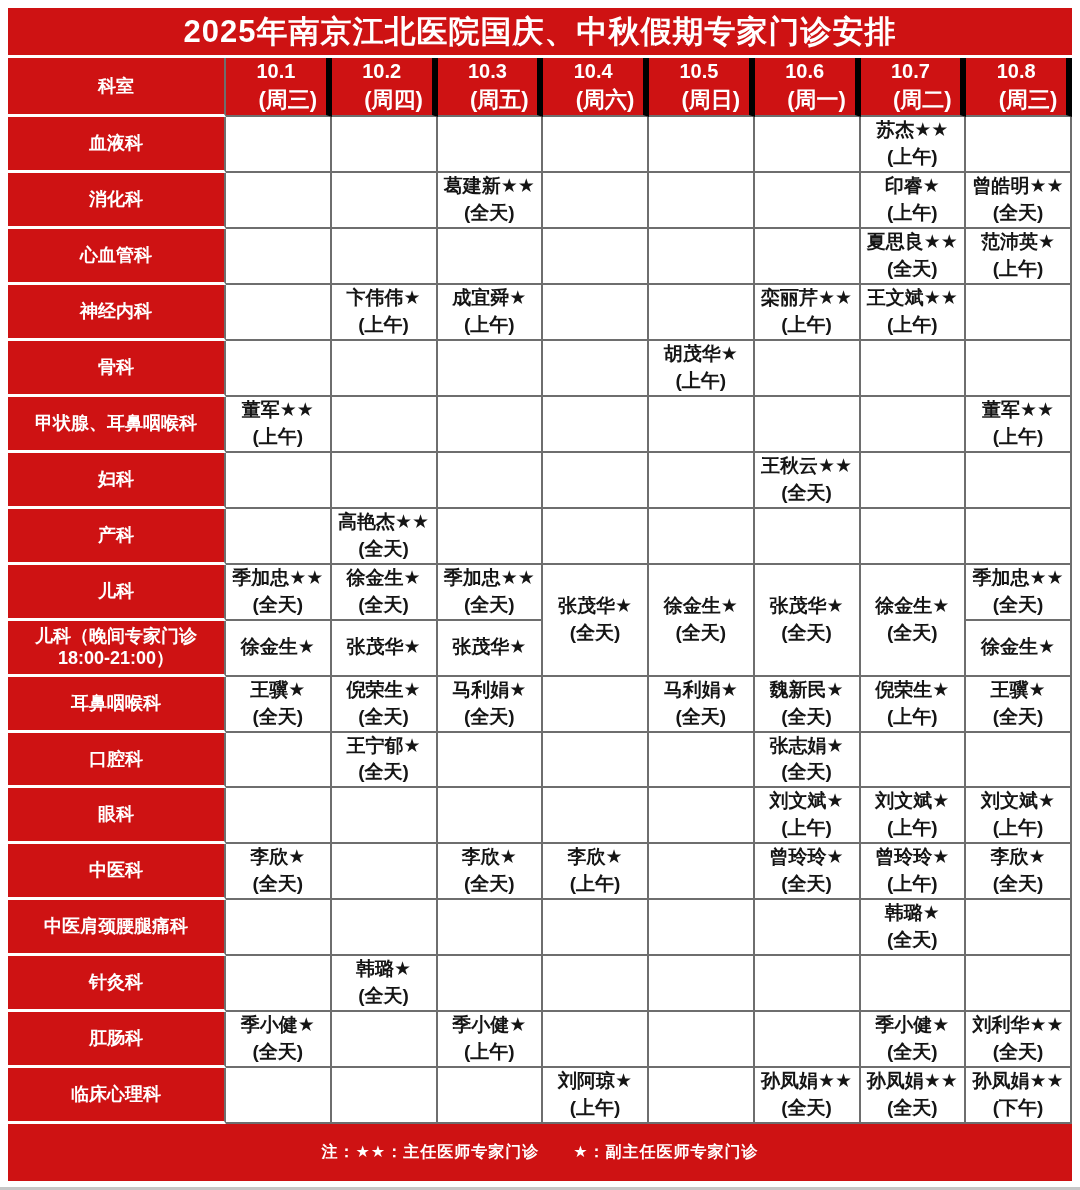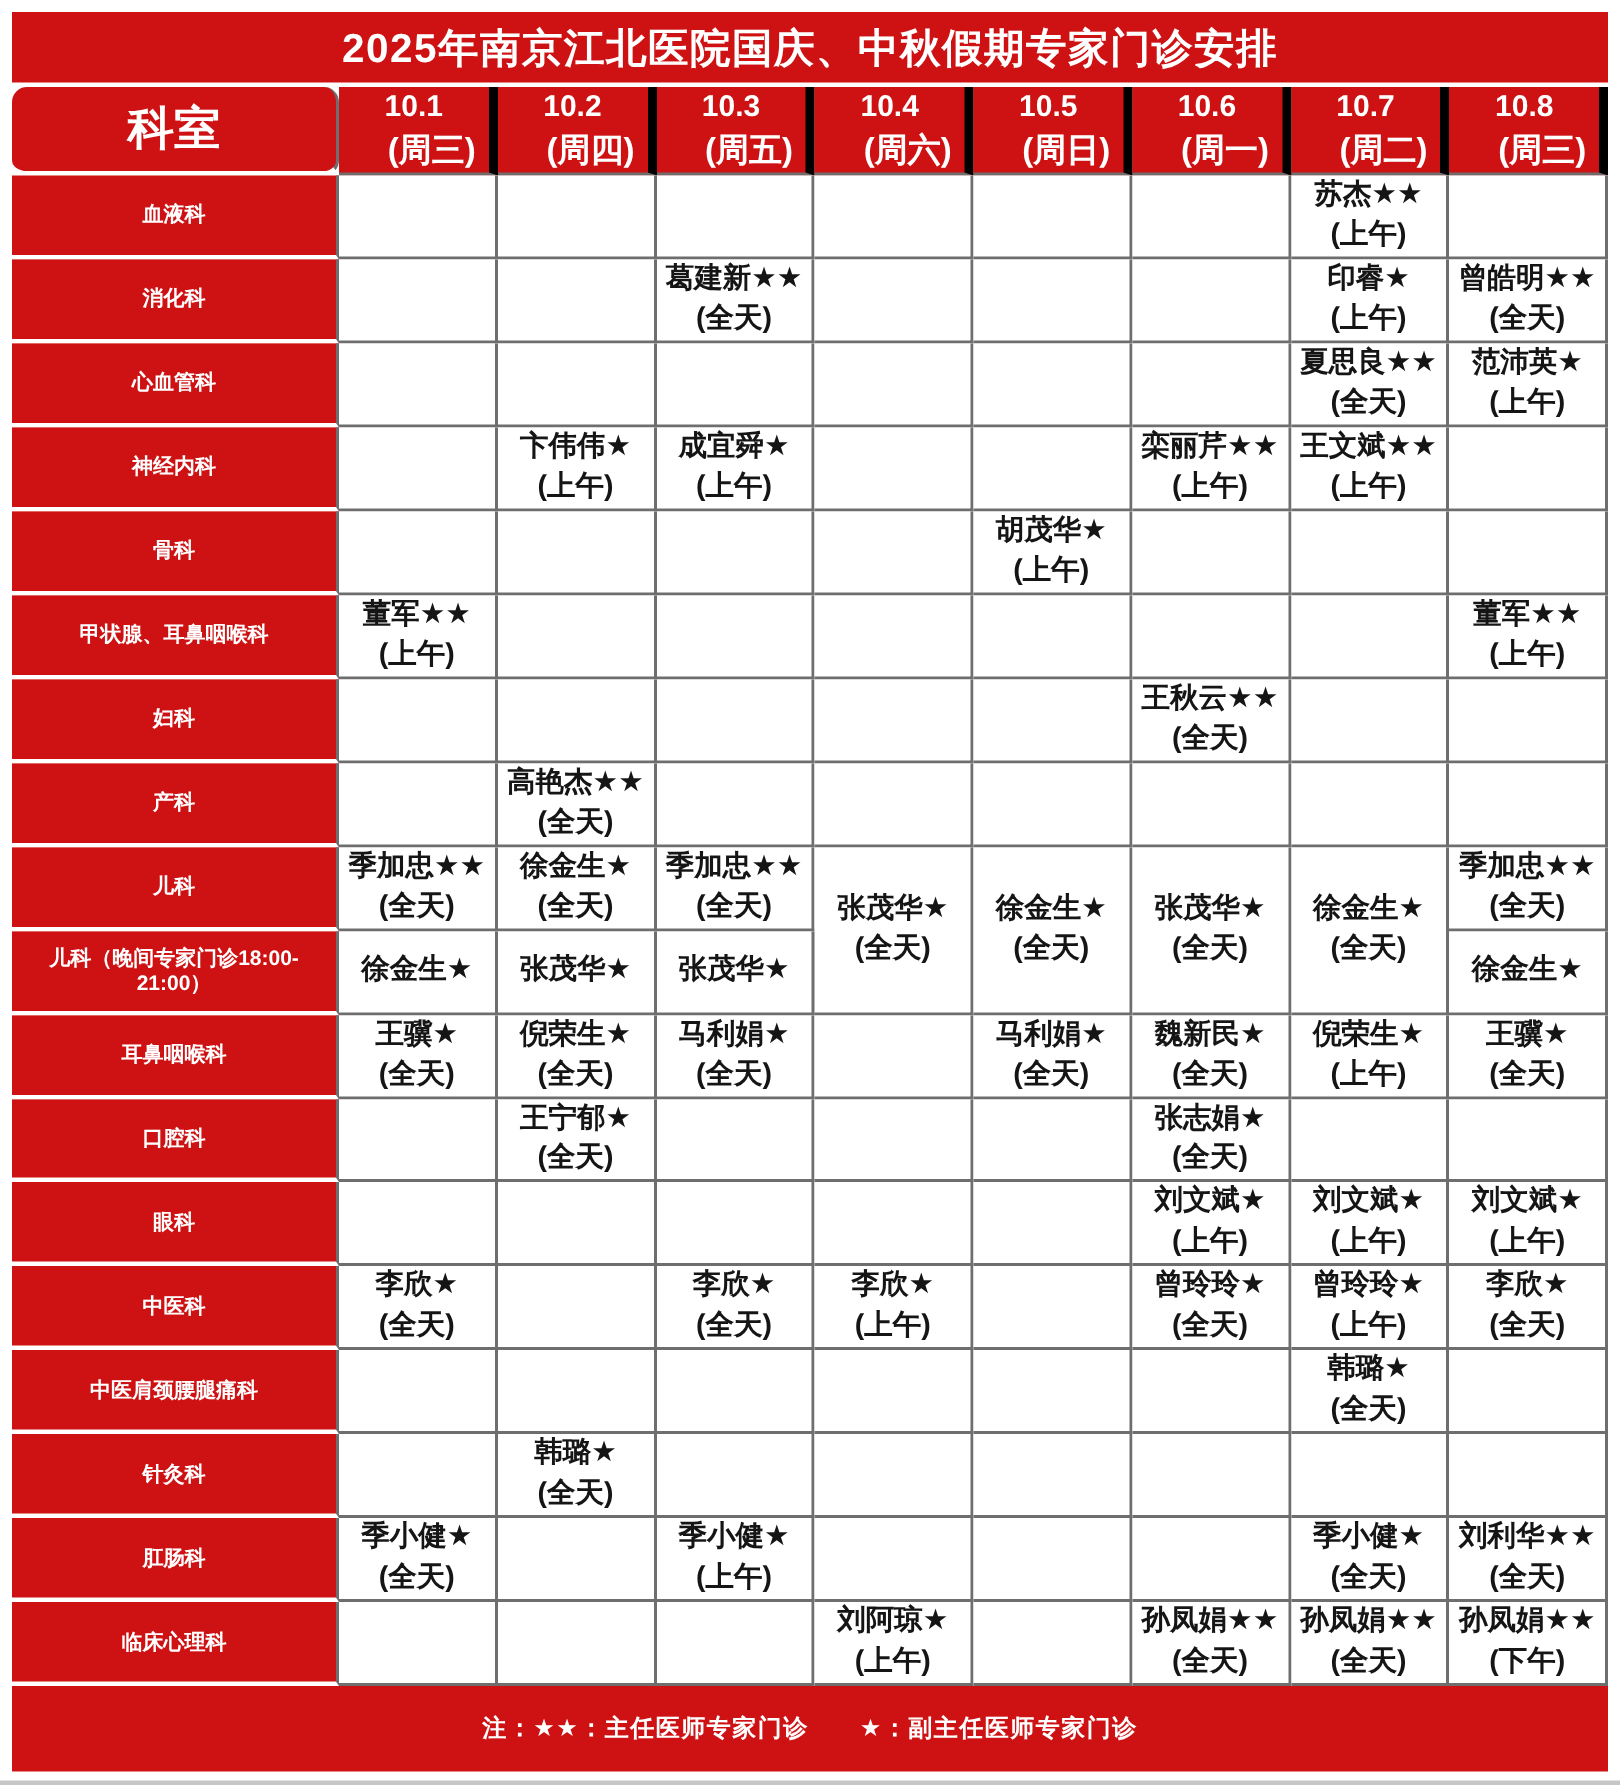--- a/index.html
+++ b/index.html
@@ -18,38 +18,37 @@
     width: 1064px; height: 1172px;
     border-spacing: 0; table-layout: fixed;
     background: #ffffff;
   }
   td, th { padding: 0; margin: 0; vertical-align: middle; text-align: center; }
 
   
   .red { background: #CE1213; color: #ffffff; }
   .title-cell {
     border-bottom: 3px solid #ffffff;
-    font-size: 27px; letter-spacing: 1px;
+    font-size: 31px; letter-spacing: 1px;
   }
   .head-date {
     border-right: 6px solid #000000;
     border-bottom: 2px solid #6e6e6e;
     font-size: 20px; line-height: 1.35;
   }
   .head-date .wk { font-size: 22px; padding-left: 24px; }
   .head-dept {
     border-right: 2px solid #6e6e6e;
     border-bottom: 3px solid #ffffff;
-    font-size: 31px;
-    border-radius: 10px;
+    font-size: 18px;
   }
   .dept {
     border-right: 2px solid #6e6e6e;
     border-bottom: 3px solid #ffffff;
-    font-size: 14px; line-height: 1.25; padding: 0 6px;
+    font-size: 18px; line-height: 1.25; padding: 0 6px;
   }
   .footer-cell { font-size: 16px; letter-spacing: 1px; }
 
   
   .slot {
     background: #ffffff; color: #151515;
     border-right: 2px solid #6e6e6e;
     border-bottom: 2px solid #6e6e6e;
     font-size: 19px; line-height: 1.4;
   }

